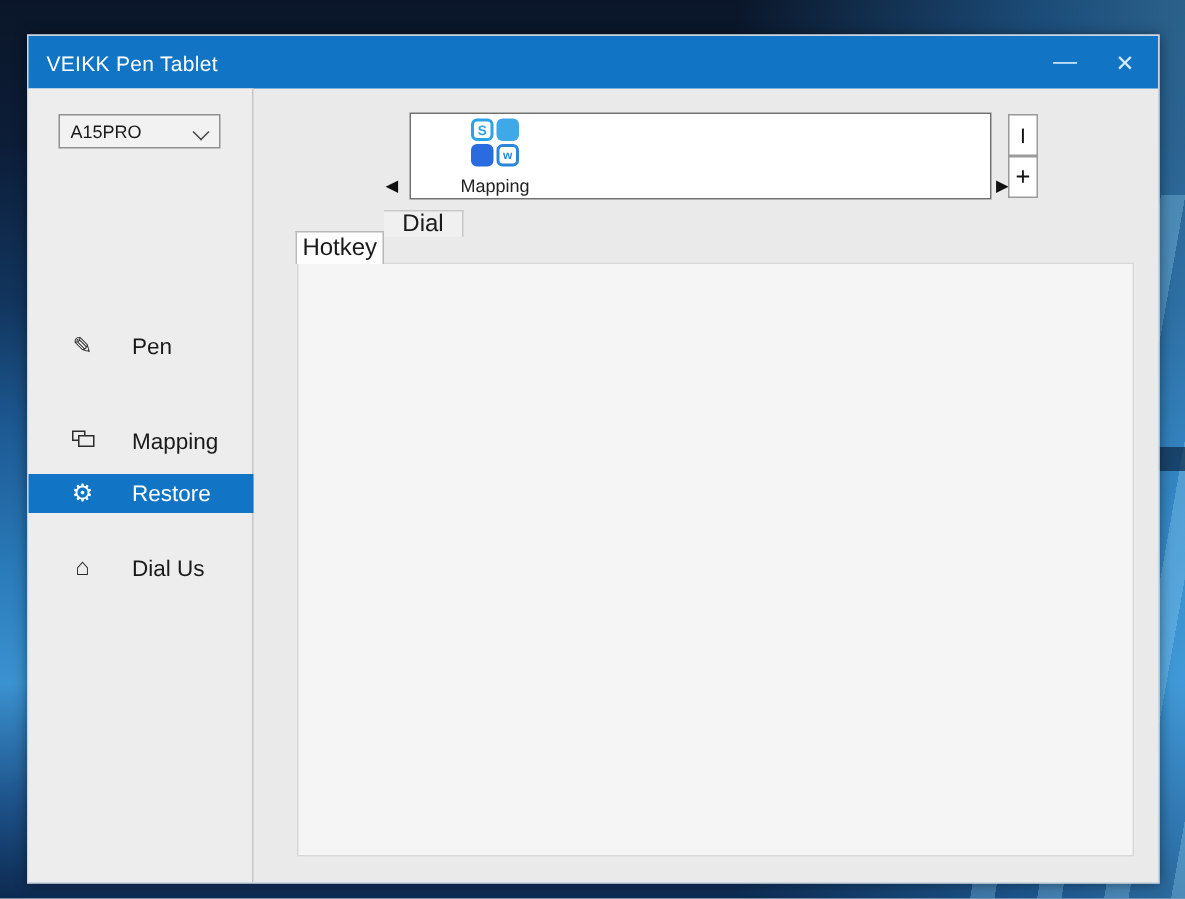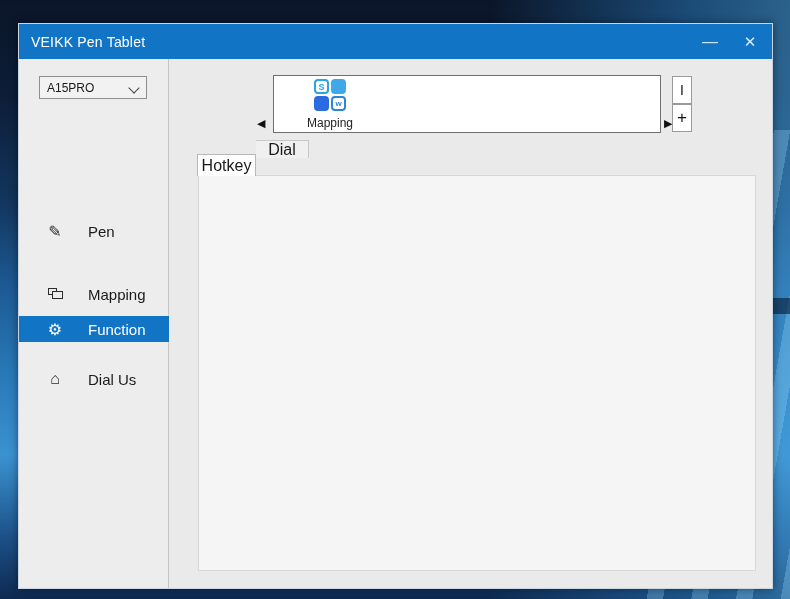--- a/index.html
+++ b/index.html
@@ -112,21 +112,21 @@
       <div class="nav-item" style="top:159px;">
         <span class="nicon">✎</span>
         <span>Pen</span>
       </div>
       <div class="nav-item" style="top:222px;">
         <span class="nicon"><span class="icon-mapping"><i class="m1"></i><i class="m2"></i></span></span>
         <span>Mapping</span>
       </div>
       <div class="nav-item sel" style="top:257px;">
         <span class="nicon">⚙</span>
-        <span>Function</span>
+        <span>Restore</span>
       </div>
       <div class="nav-item" style="top:307px;">
         <span class="nicon">⌂</span>
         <span>Dial Us</span>
       </div>
     </div>
 
     <span class="arrow arrow-left">◀</span>
     <div class="appbox">
       <div class="appentry">

